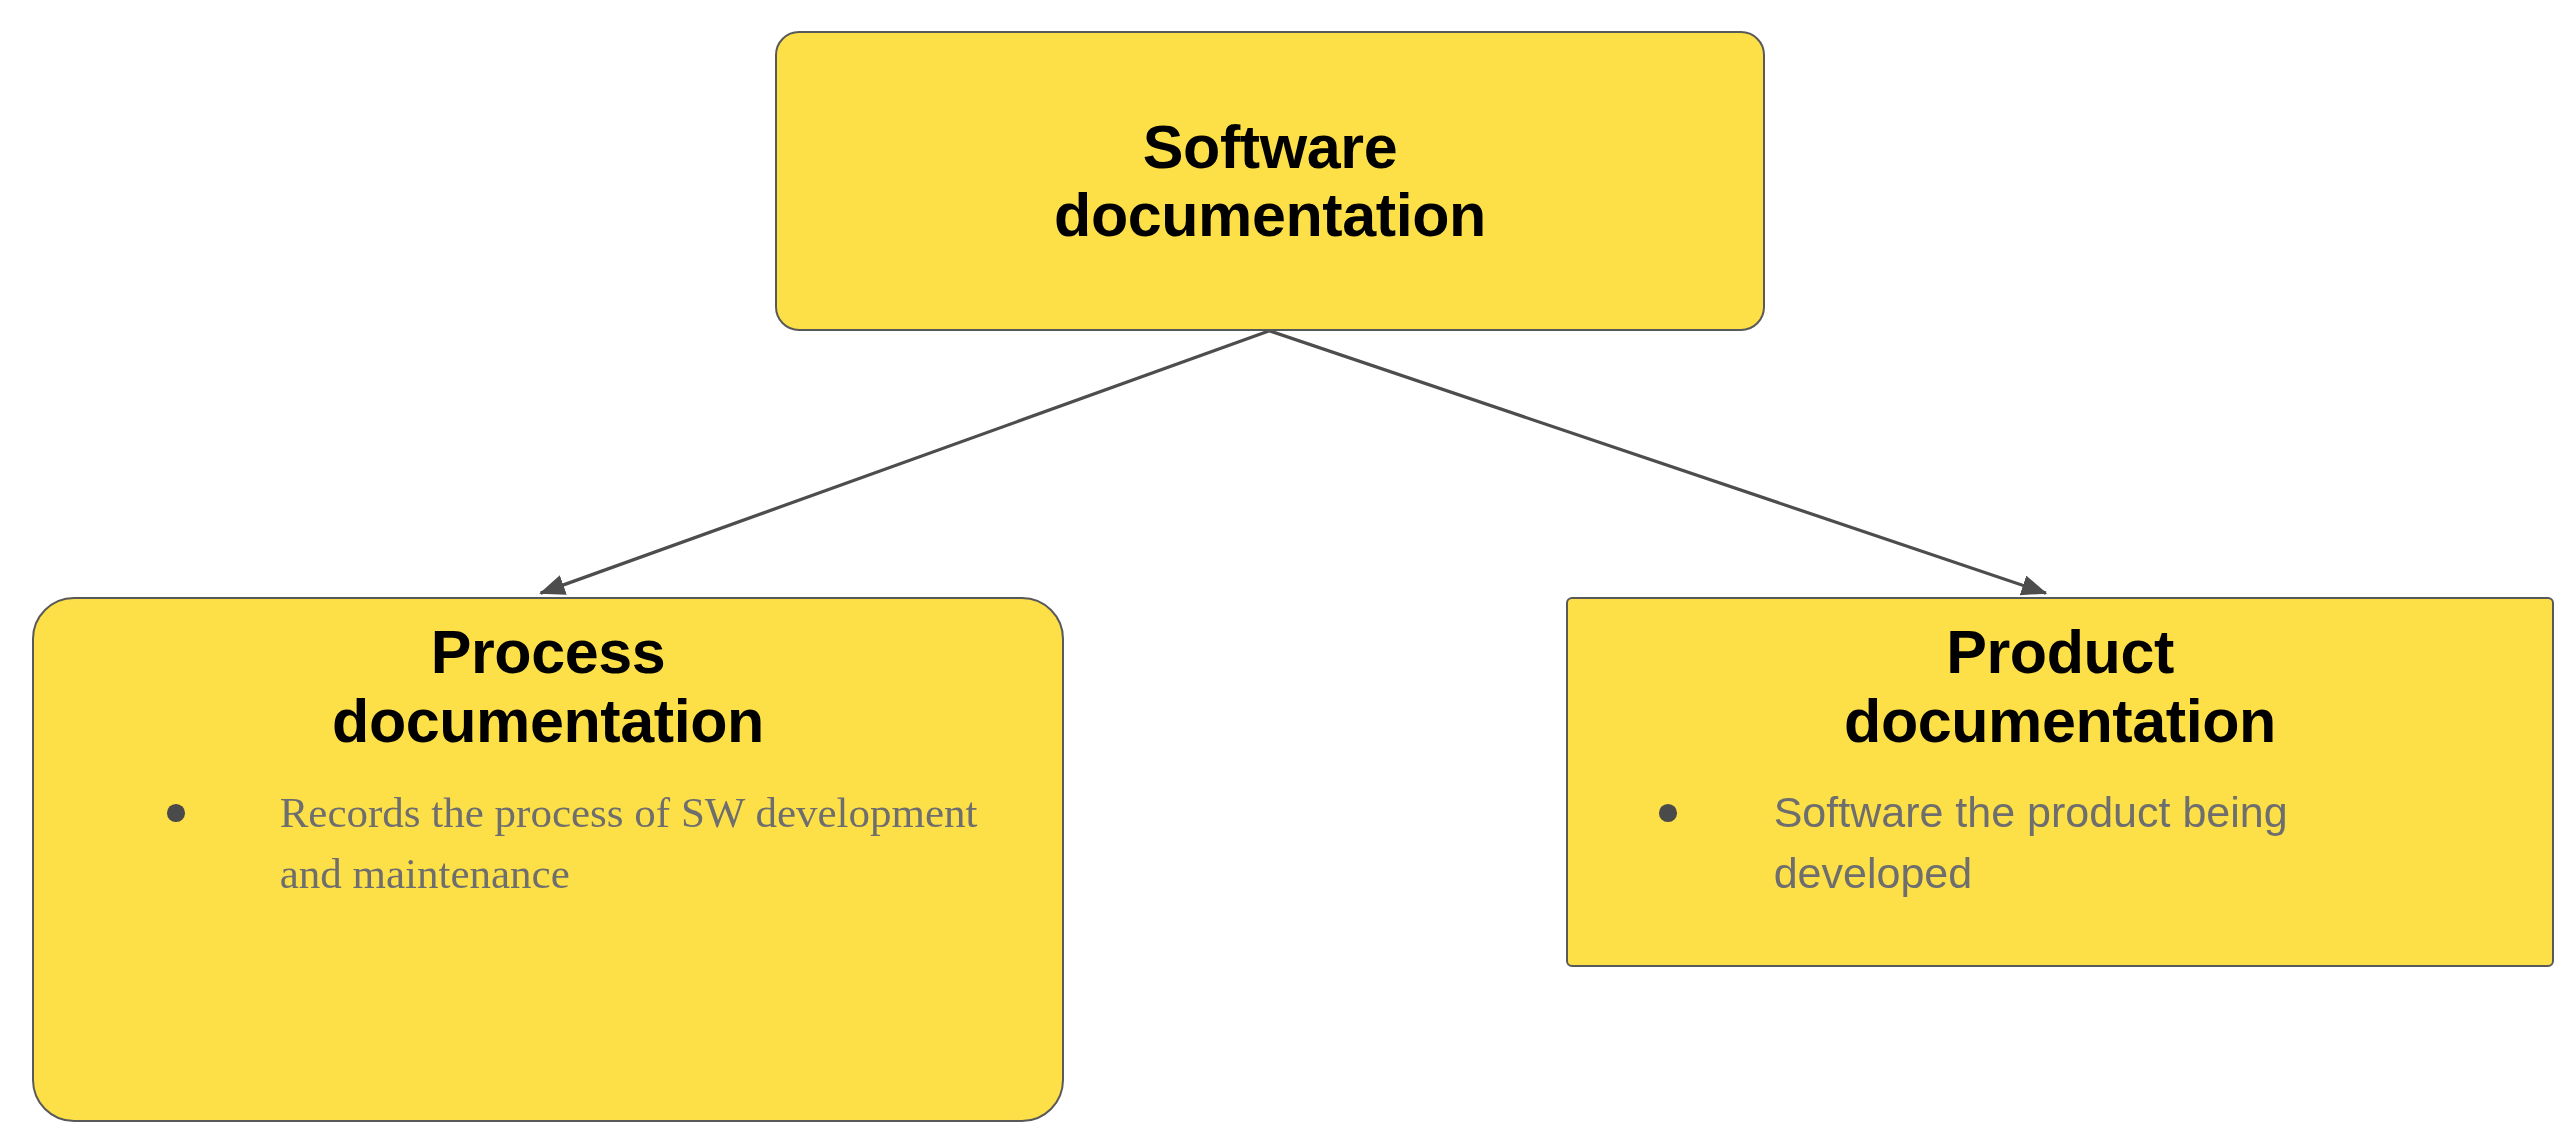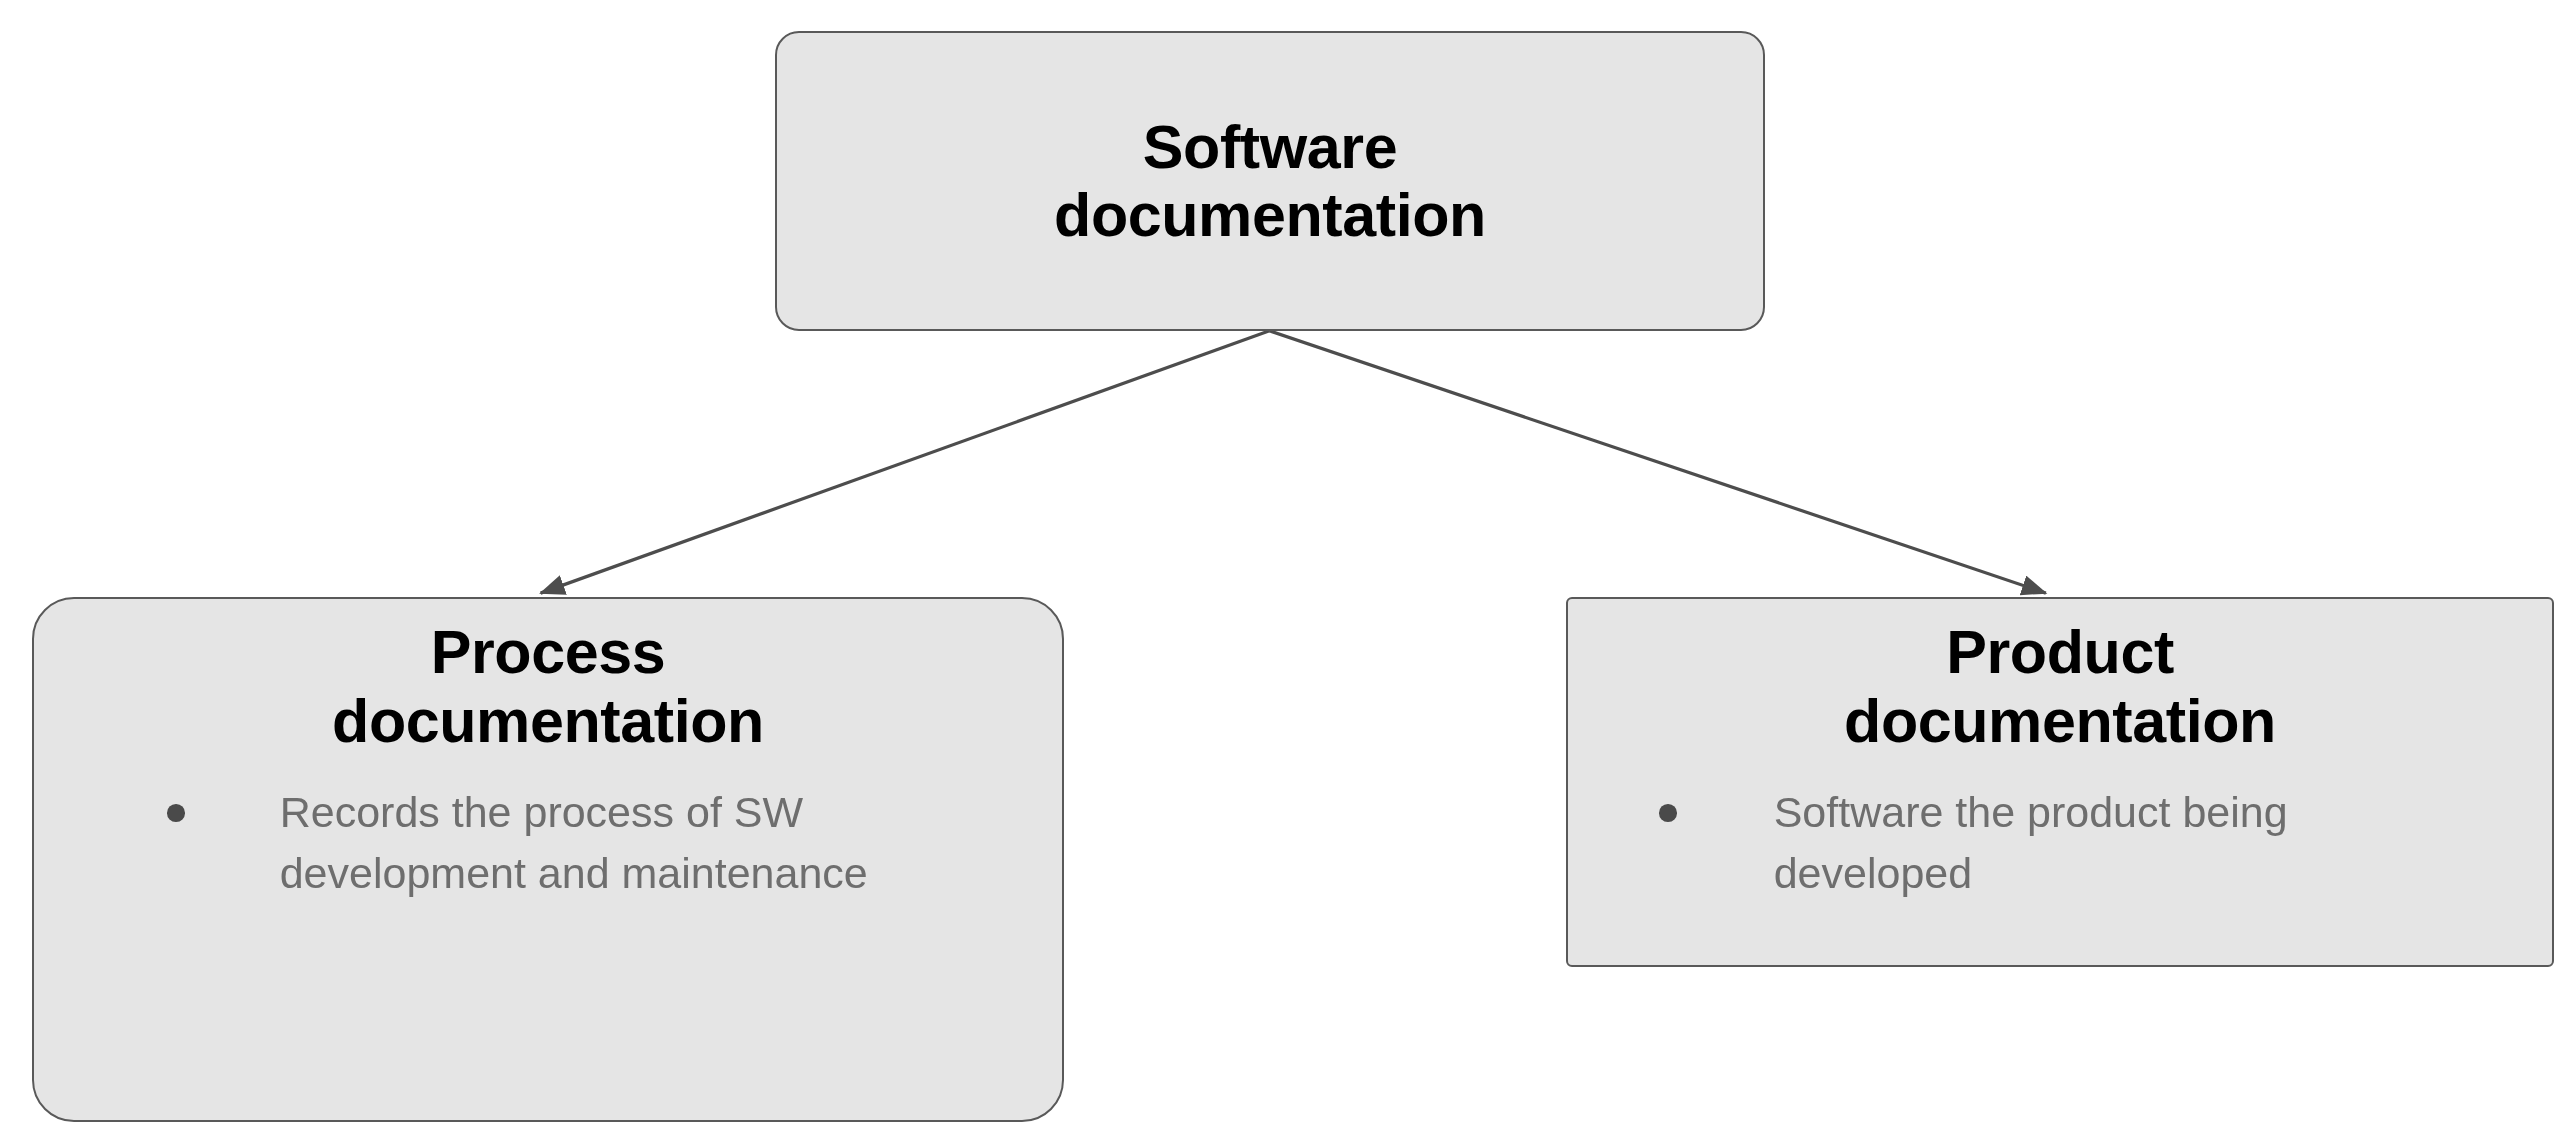--- a/index.html
+++ b/index.html
@@ -25,21 +25,21 @@
     top: 0;
     width: 2576px;
     height: 1146px;
     pointer-events: none;
   }
 
   
   .node {
     position: absolute;
     box-sizing: border-box;
-    background: #e5e5e5;
+    background: #fde047;
     border: 2.4px solid #595959;
     border-radius: 24px;
   }
 
   #node-root {
     left: 775px;
     top: 31px;
     width: 990px;
     height: 300px;
     border-radius: 24px;
@@ -114,21 +114,21 @@
     margin-top: 22.5px;
     margin-right: 0;
   }
 
   .bullet-text {
     flex: 1 1 auto;
     padding-left: 0;
   }
 
   #node-process .bullet-dot { margin-left: 106px; }
-  #node-process .bullet-text { padding-left: 95px; padding-right: 48px; }
+  #node-process .bullet-text { padding-left: 95px; padding-right: 48px; font-family: Liberation Serif, serif; }
 
   #node-product .bullet-dot { margin-left: 64px; }
   #node-product .bullet-text { padding-left: 97px; padding-right: 129px; }
 
 </style>
 </head>
 <body>
 
 <div id="canvas">
 

